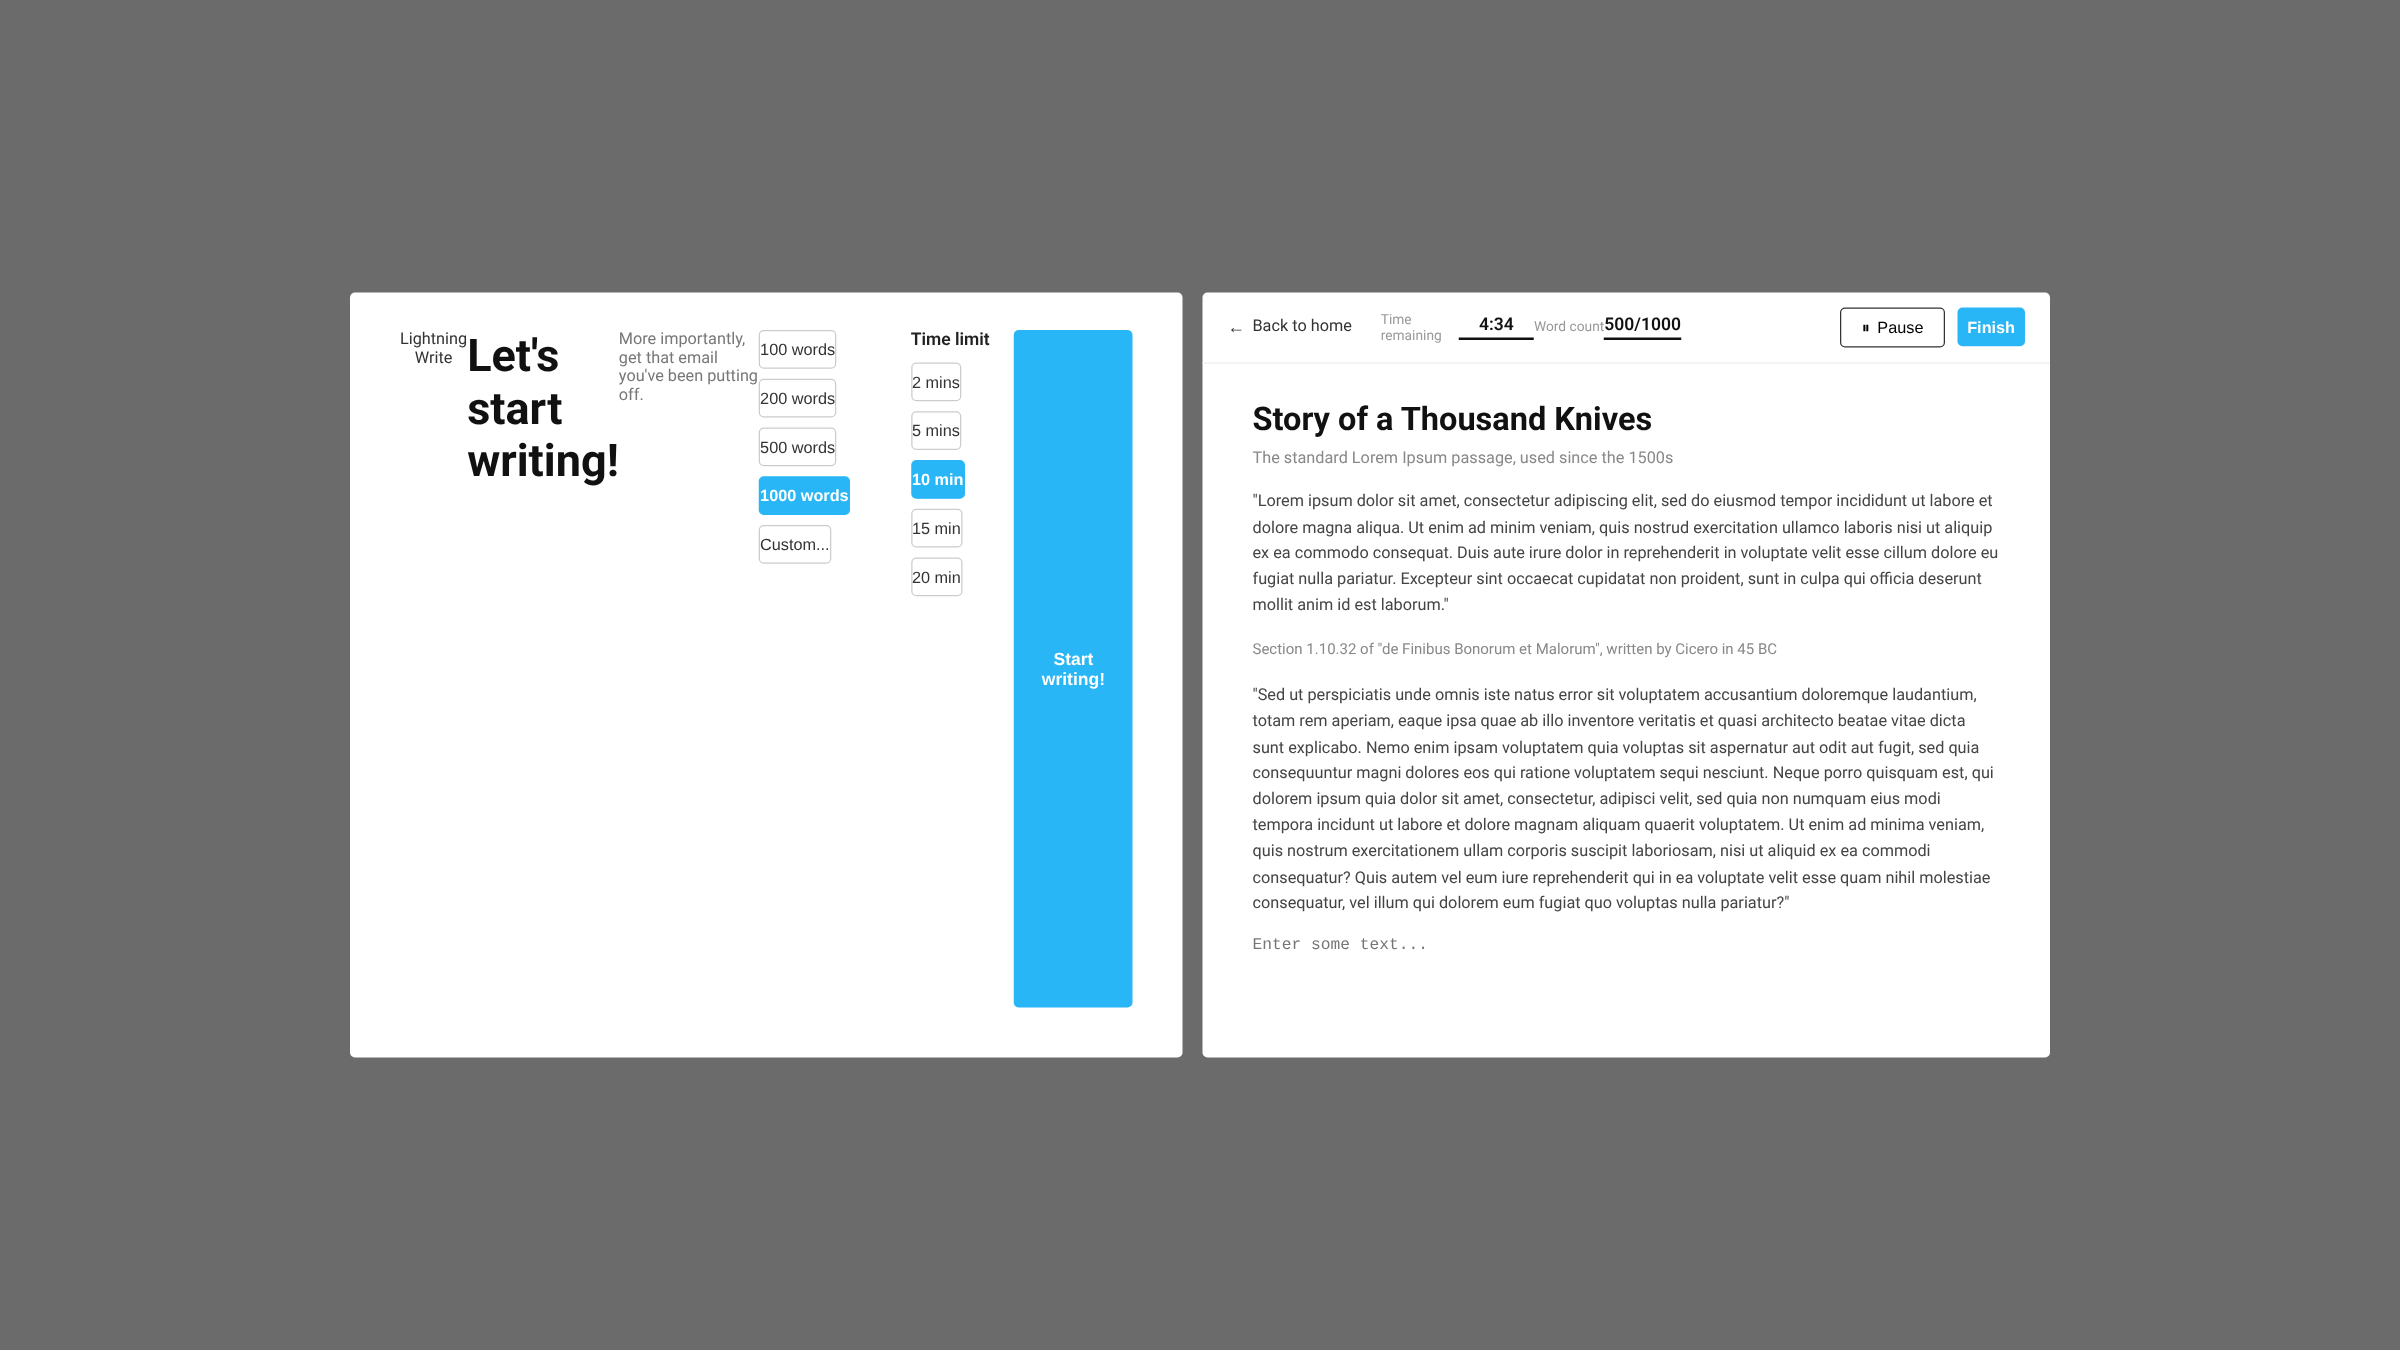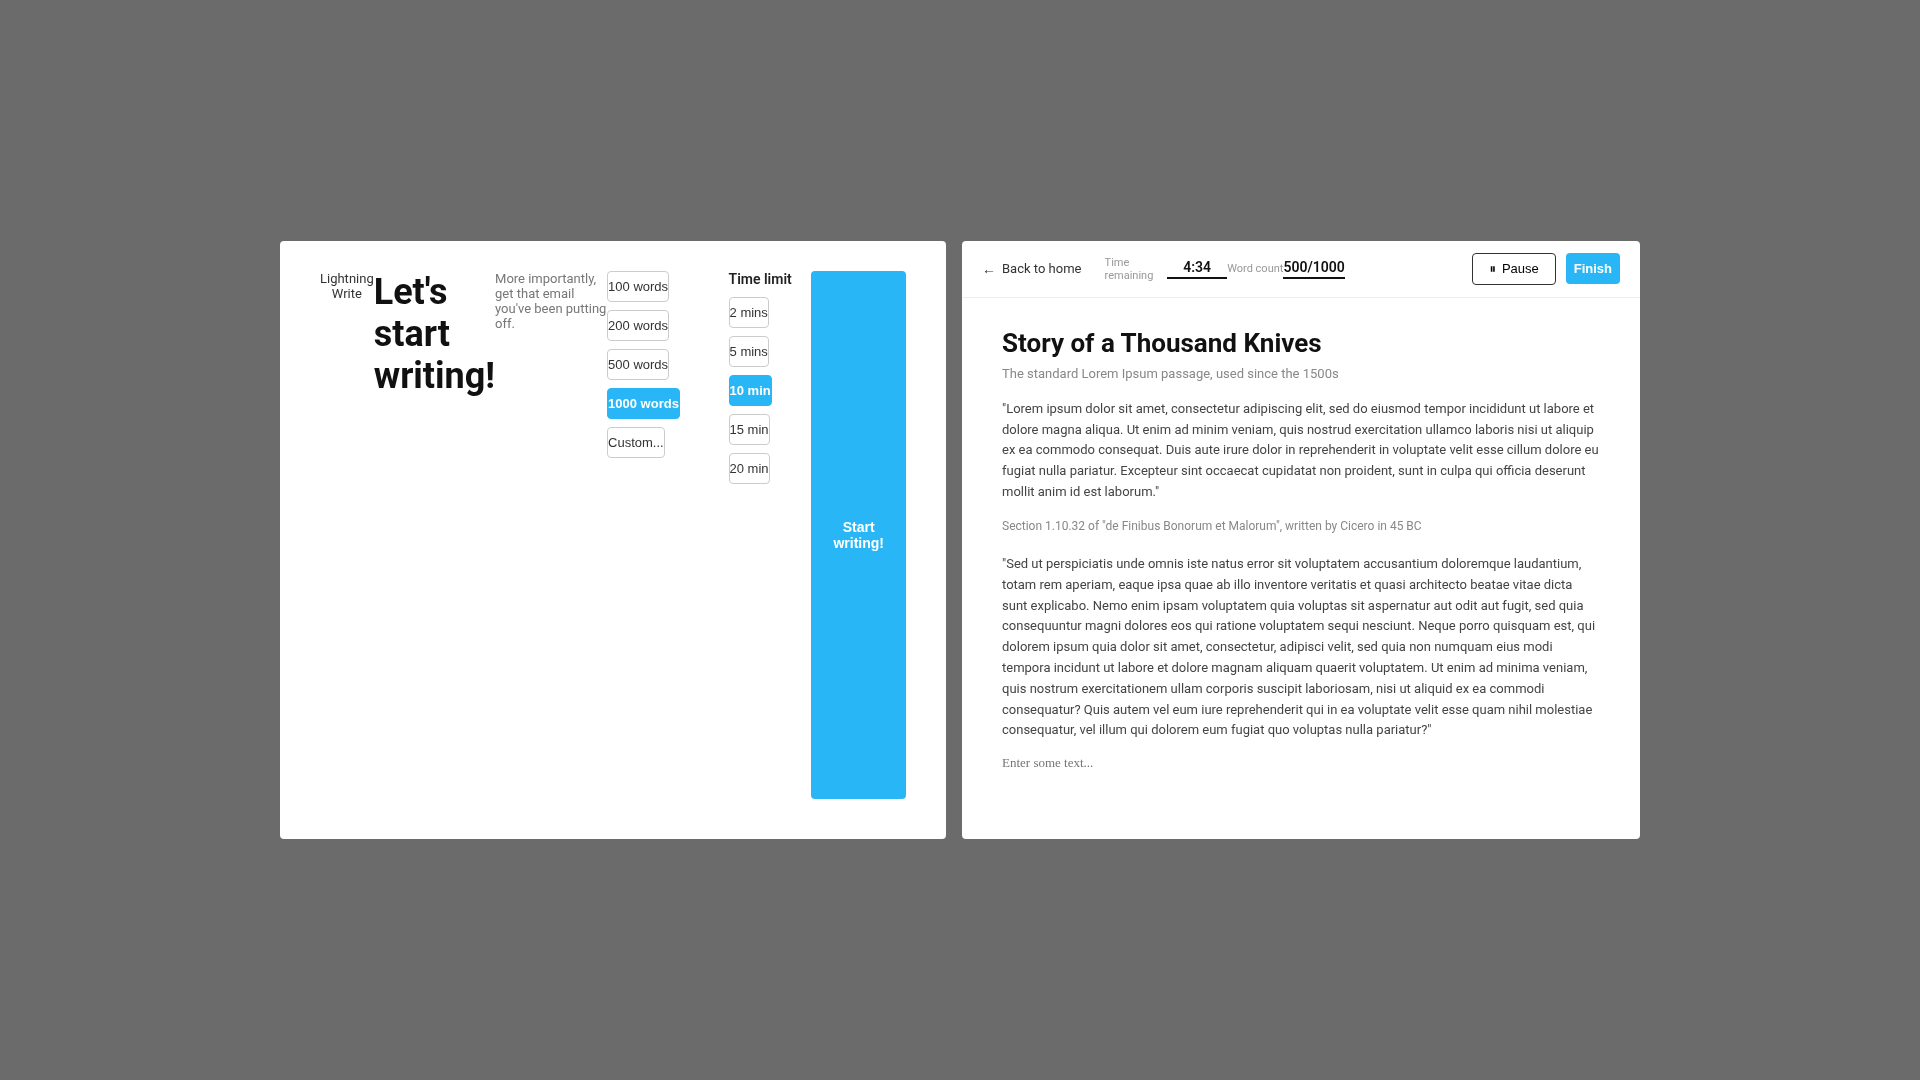--- a/index.html
+++ b/index.html
@@ -166,21 +166,21 @@
       background: #29b6f6;
       color: #fff;
       border: none;
       border-radius: 4px;
       padding: 8px 8px;
       font-size: 13px;
       font-weight: 600;
       cursor: pointer;
     }
     .right-content {
-      padding: 30px 40px 20px 40px;
+      padding: 30px 40px 34px 40px;
       flex: 1;
       overflow-y: auto;
     }
     .story-title {
       font-size: 26px;
       font-weight: 700;
       color: #111;
       margin-bottom: 8px;
     }
     .story-subtitle {
@@ -200,21 +200,21 @@
       margin-bottom: 18px;
     }
     .write-area {
       width: 100%;
       border: none;
       outline: none;
       font-size: 13px;
       color: #bbb;
       resize: none;
       min-height: 60px;
-      font-family: Liberation Serif, serif;
+      font-family: Liberation Mono, monospace;
     }
   </style>
 </head>
 <body>
 
 <div class="screens-container">
 
   <div class="left-panel">
     <div class="app-title">Lightning Write</div>
     <h1>Let's start writing!</h1>

